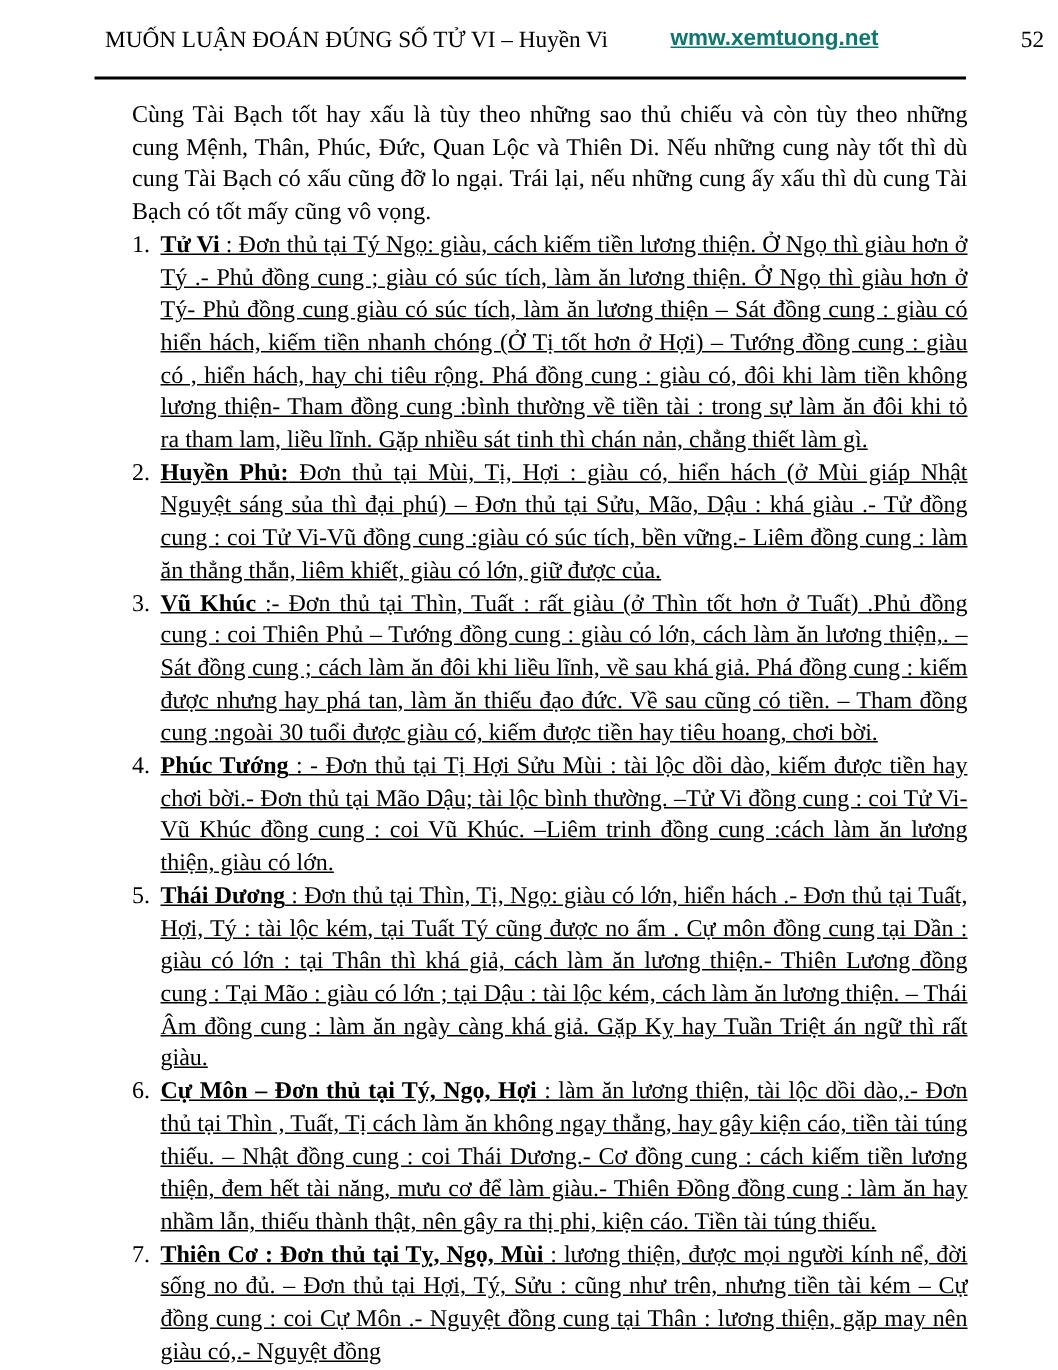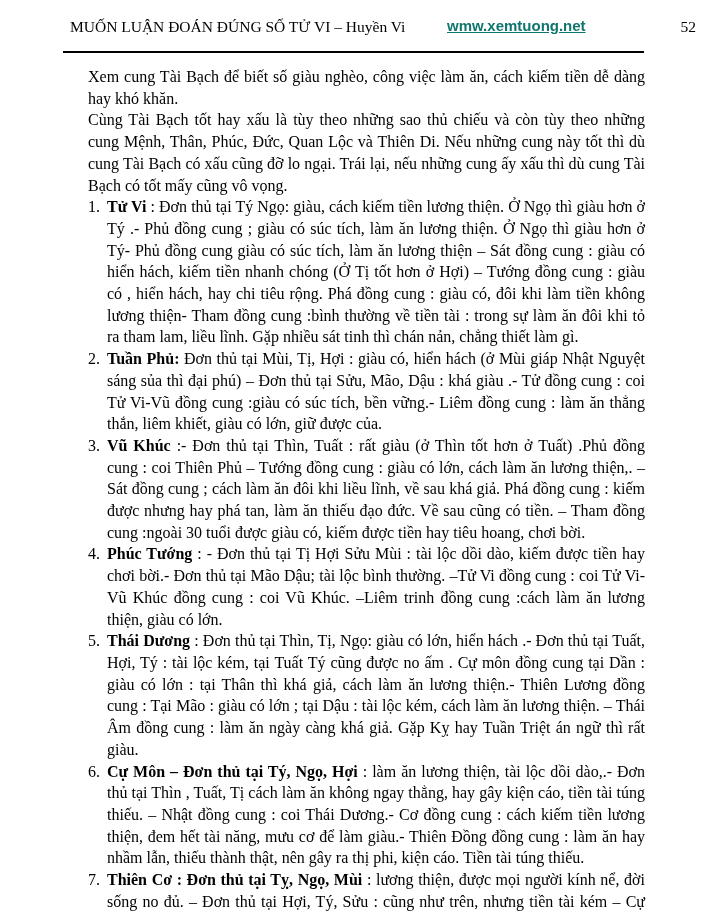--- a/index.html
+++ b/index.html
@@ -28,49 +28,48 @@
   }
   .page-num { position: absolute; right: 9px; top: 18px; font-size: 15.5px; }
   .rule { position: absolute; left: 63px; top: 51px; width: 581px; height: 2px; background: #000; }
   .content {
     position: absolute; left: 88px; top: 66px; width: 557px;
     font-size: 16px; line-height: 21.7px; text-align: justify;
   }
   .content p { margin: 0; }
   .li { display: flex; }
   .li .num { flex: 0 0 19px; }
-  .li .li-text { flex: 1 1 auto; text-align: justify; }
+  .li .li-text { flex: 1 1 auto; text-align: justify; text-decoration: underline; }
   b { font-weight: bold; }
 </style>
 </head>
 <body>
 
 <div class="page">
 
   <div class="header">
     <span class="doc-title">MUỐN LUẬN ĐOÁN ĐÚNG SỐ TỬ VI – Huyền Vi</span>
     <a class="site-link" style="color: #0f766e;">wmw.xemtuong.net</a>
     <span class="page-num">52</span>
   </div>
 
   <div class="rule"></div>
 
   <div class="content">
 
-    <p>Xem cung Tài Bạch để biết số giàu nghèo, công việc làm ăn, cách kiếm tiền dễ dàng hay khó khăn.</p>
     <p>Cùng Tài Bạch tốt hay xấu là tùy theo những sao thủ chiếu và còn tùy theo những cung Mệnh, Thân, Phúc, Đức, Quan Lộc và Thiên Di.  Nếu những cung này tốt thì dù cung Tài Bạch có xấu cũng đỡ lo ngại. Trái lại, nếu những cung ấy xấu thì dù cung Tài Bạch có tốt mấy cũng vô vọng.</p>
 
     <div class="li">
       <span class="num">1.</span>
       <div class="li-text"><b>Tử Vi</b><span> : Đơn thủ tại Tý Ngọ: giàu, cách kiếm tiền lương thiện. Ở Ngọ thì giàu hơn ở Tý .- Phủ đồng cung ; giàu có súc tích, làm ăn lương thiện. Ở Ngọ thì giàu hơn ở Tý- Phủ đồng cung giàu có súc tích, làm ăn lương thiện – Sát đồng cung : giàu có hiển hách, kiếm tiền nhanh chóng (Ở Tị tốt hơn ở  Hợi) – Tướng đồng cung : giàu có , hiển hách, hay chi tiêu rộng. Phá đồng cung : giàu có, đôi khi làm tiền không lương thiện- Tham đồng cung :bình thường về tiền tài : trong sự làm ăn đôi khi tỏ ra tham lam, liều lĩnh. Gặp nhiều sát tinh thì chán nản, chẳng thiết làm gì.</span></div>
     </div>
 
     <div class="li">
       <span class="num">2.</span>
-      <div class="li-text"><b>Tuần Phủ:</b><span> Đơn thủ tại Mùi, Tị, Hợi : giàu có, hiển hách (ở Mùi giáp Nhật Nguyệt sáng sủa thì đại phú) – Đơn thủ tại Sửu, Mão, Dậu : khá giàu .- Tử đồng cung : coi Tử Vi-Vũ đồng cung :giàu có súc tích, bền vững.- Liêm đồng cung : làm ăn thẳng thắn, liêm khiết, giàu có lớn, giữ được của.</span></div>
+      <div class="li-text"><b>Huyền Phủ:</b><span> Đơn thủ tại Mùi, Tị, Hợi : giàu có, hiển hách (ở Mùi giáp Nhật Nguyệt sáng sủa thì đại phú) – Đơn thủ tại Sửu, Mão, Dậu : khá giàu .- Tử đồng cung : coi Tử Vi-Vũ đồng cung :giàu có súc tích, bền vững.- Liêm đồng cung : làm ăn thẳng thắn, liêm khiết, giàu có lớn, giữ được của.</span></div>
     </div>
 
     <div class="li">
       <span class="num">3.</span>
       <div class="li-text"><b>Vũ Khúc</b><span> :- Đơn thủ tại Thìn, Tuất : rất giàu (ở Thìn tốt hơn ở Tuất) .Phủ đồng cung : coi Thiên Phủ – Tướng đồng cung : giàu có lớn, cách làm ăn lương thiện,. –Sát đồng cung ; cách làm ăn đôi khi liều lĩnh, về sau khá giả. Phá đồng cung : kiếm được nhưng hay phá tan, làm ăn thiếu đạo đức. Về sau cũng có tiền. – Tham đồng cung :ngoài 30 tuổi được giàu có, kiếm được tiền hay tiêu hoang, chơi bời.</span></div>
     </div>
 
     <div class="li">
       <span class="num">4.</span>
       <div class="li-text"><b>Phúc Tướng</b><span> : - Đơn thủ tại Tị Hợi Sửu Mùi : tài lộc dồi dào, kiếm được tiền hay chơi bời.- Đơn thủ tại  Mão Dậu; tài lộc bình thường. –Tử Vi đồng cung : coi Tử Vi- Vũ Khúc đồng cung : coi Vũ Khúc. –Liêm trinh đồng cung :cách làm ăn lương thiện, giàu có lớn.</span></div>

